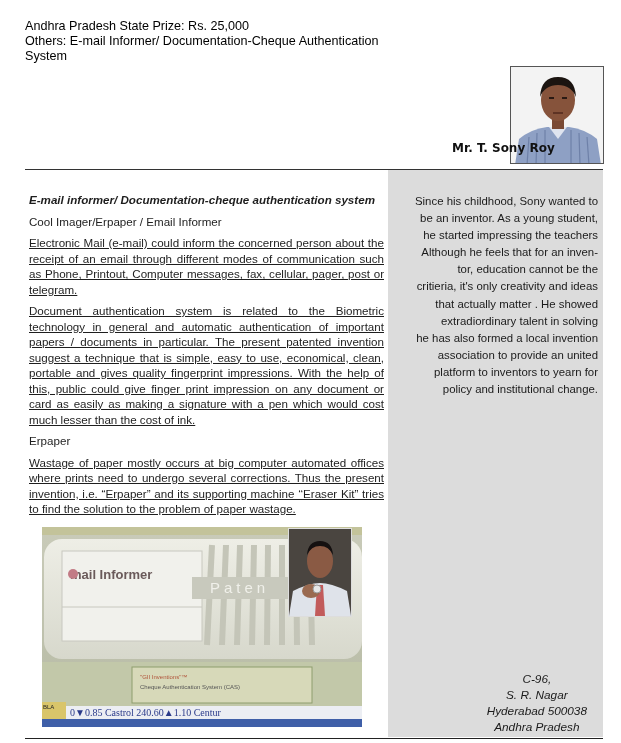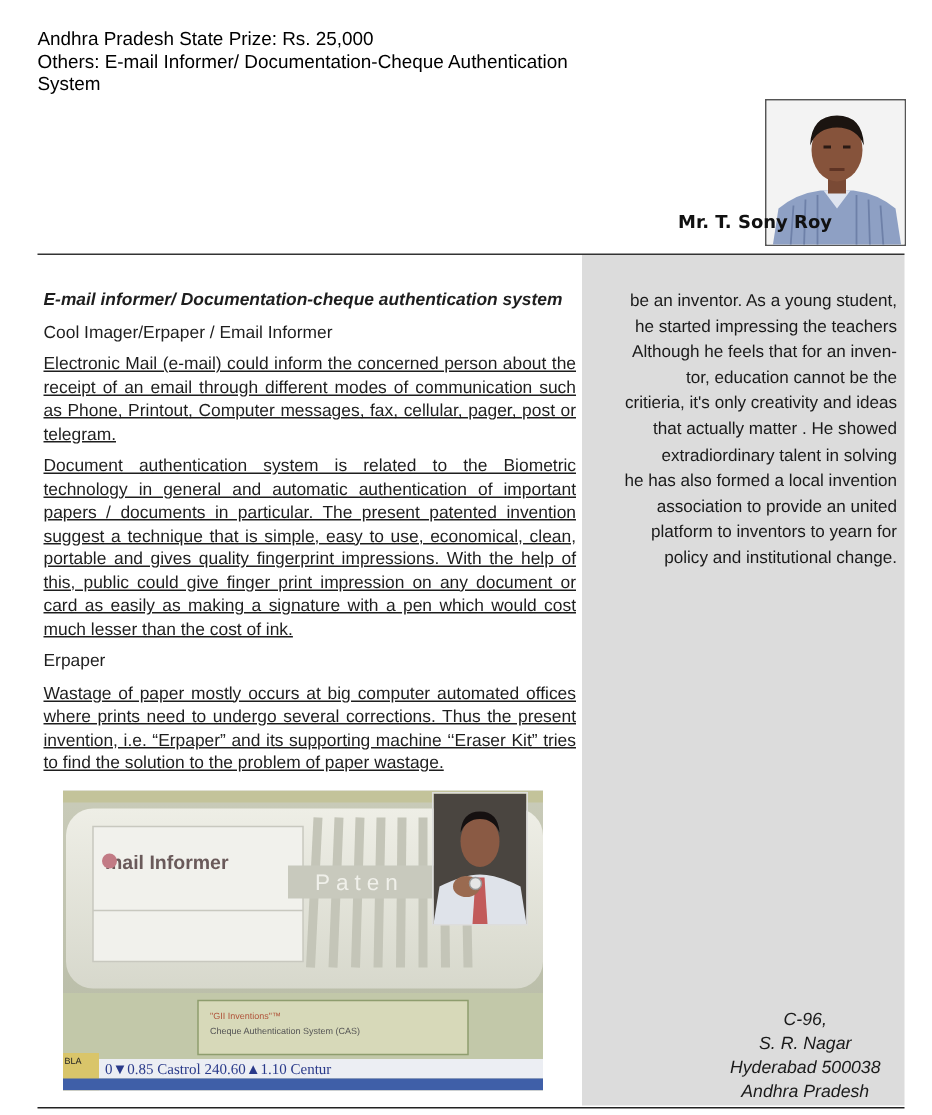--- a/index.html
+++ b/index.html
@@ -63,20 +63,21 @@
   </svg>
 </div>
 
 <div class="name">Mr. T. Sony Roy</div>
 
 <div class="rule-top"></div>
 
 <div class="sidebar"></div>
 
 <div class="side-text">
+  <span>Since his childhood, Sony wanted to</span>
   <span>be an inventor.  As a young student,</span>
   <span>he started impressing the teachers</span>
   <span>Although he feels that for an inven-</span>
   <span>tor, education cannot be the</span>
   <span>critieria, it's only creativity and ideas</span>
   <span>that  actually matter . He showed</span>
   <span>extradiordinary talent in solving</span>
   <span>he has also formed a local invention</span>
   <span>association to provide an united</span>
   <span>platform to inventors to yearn for</span>

